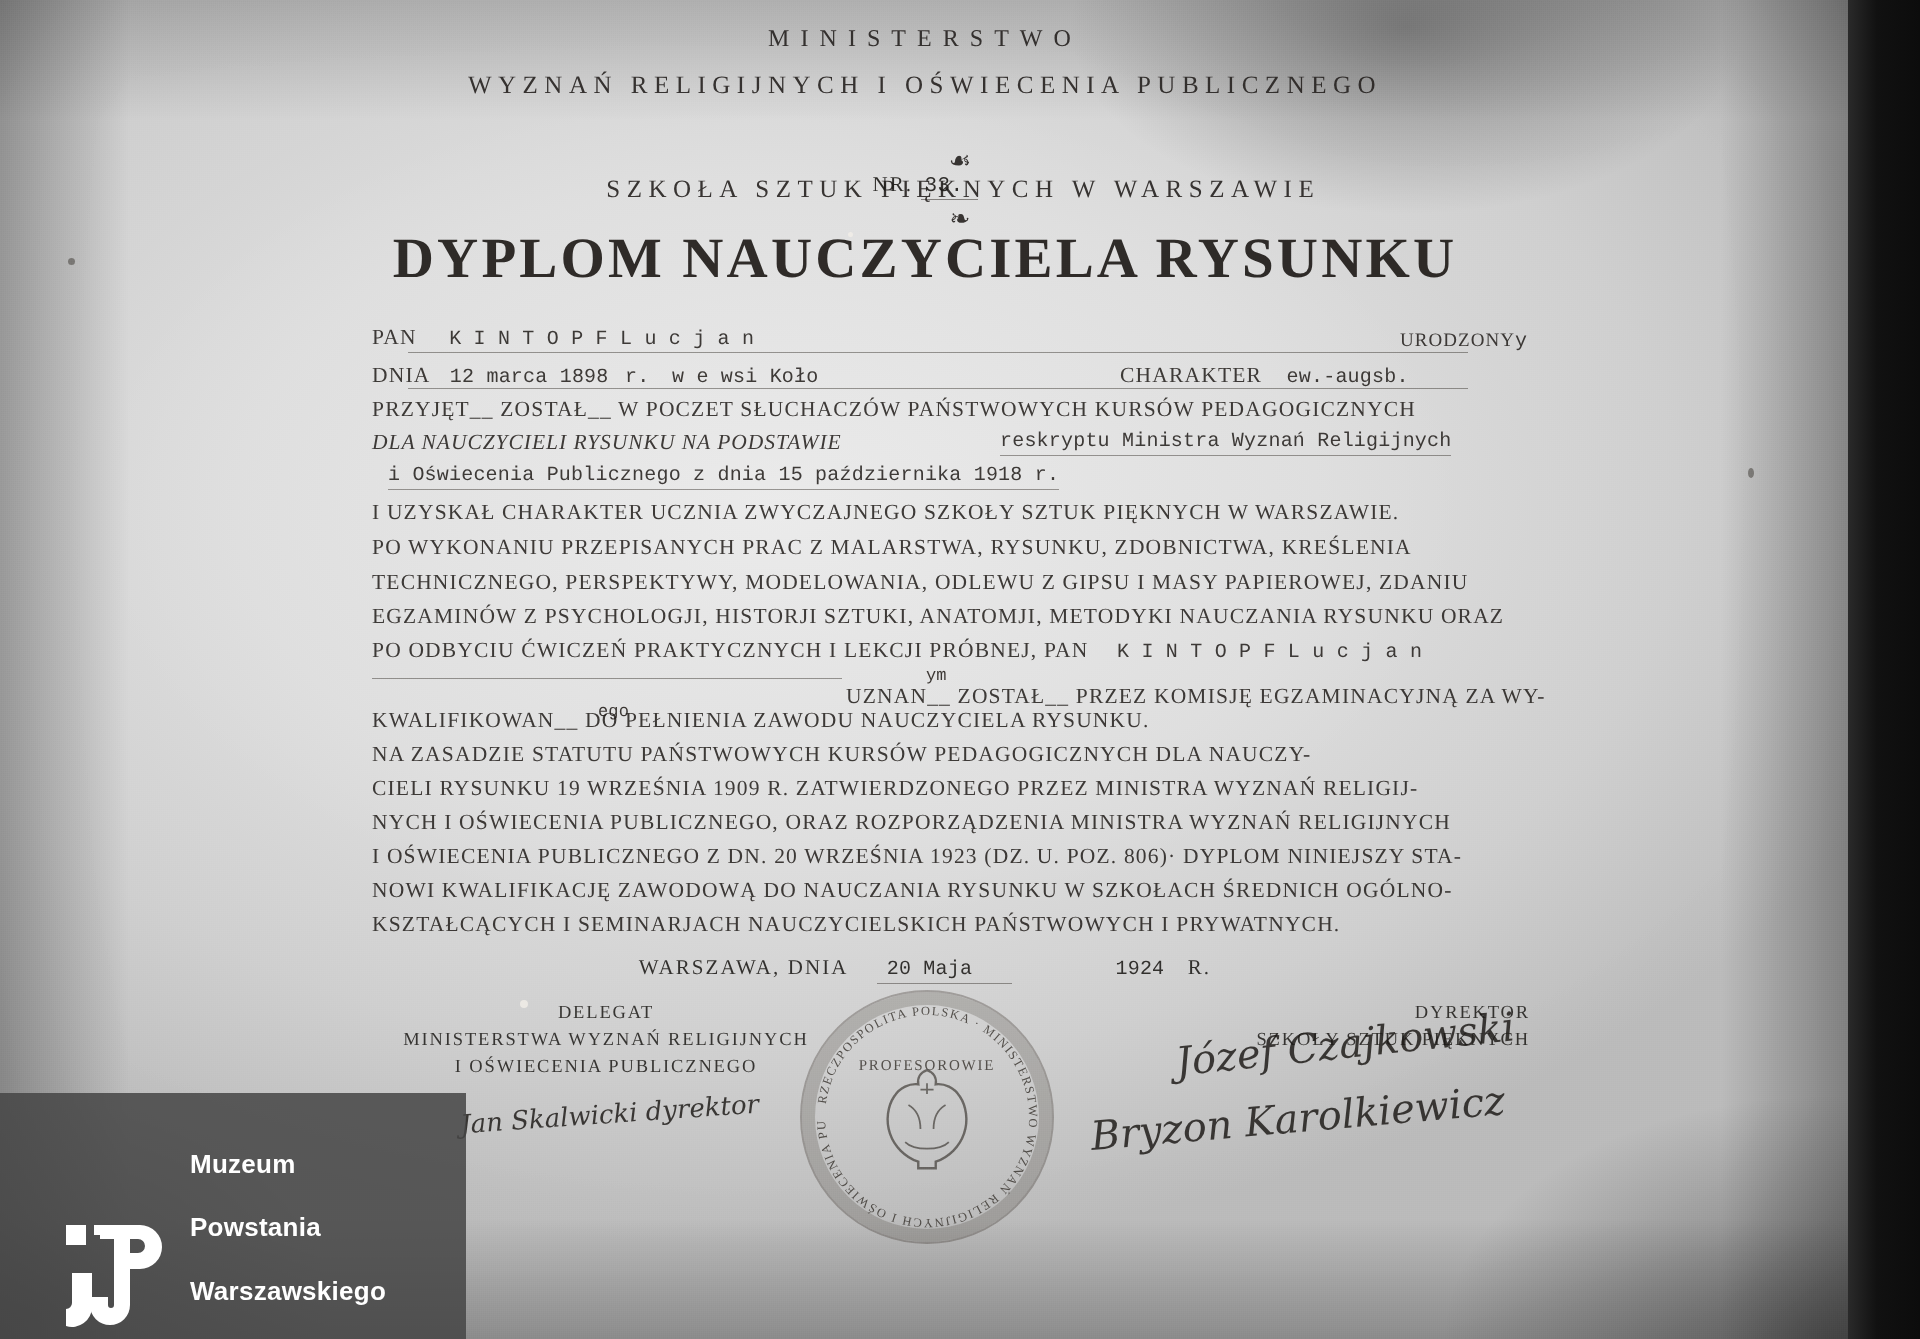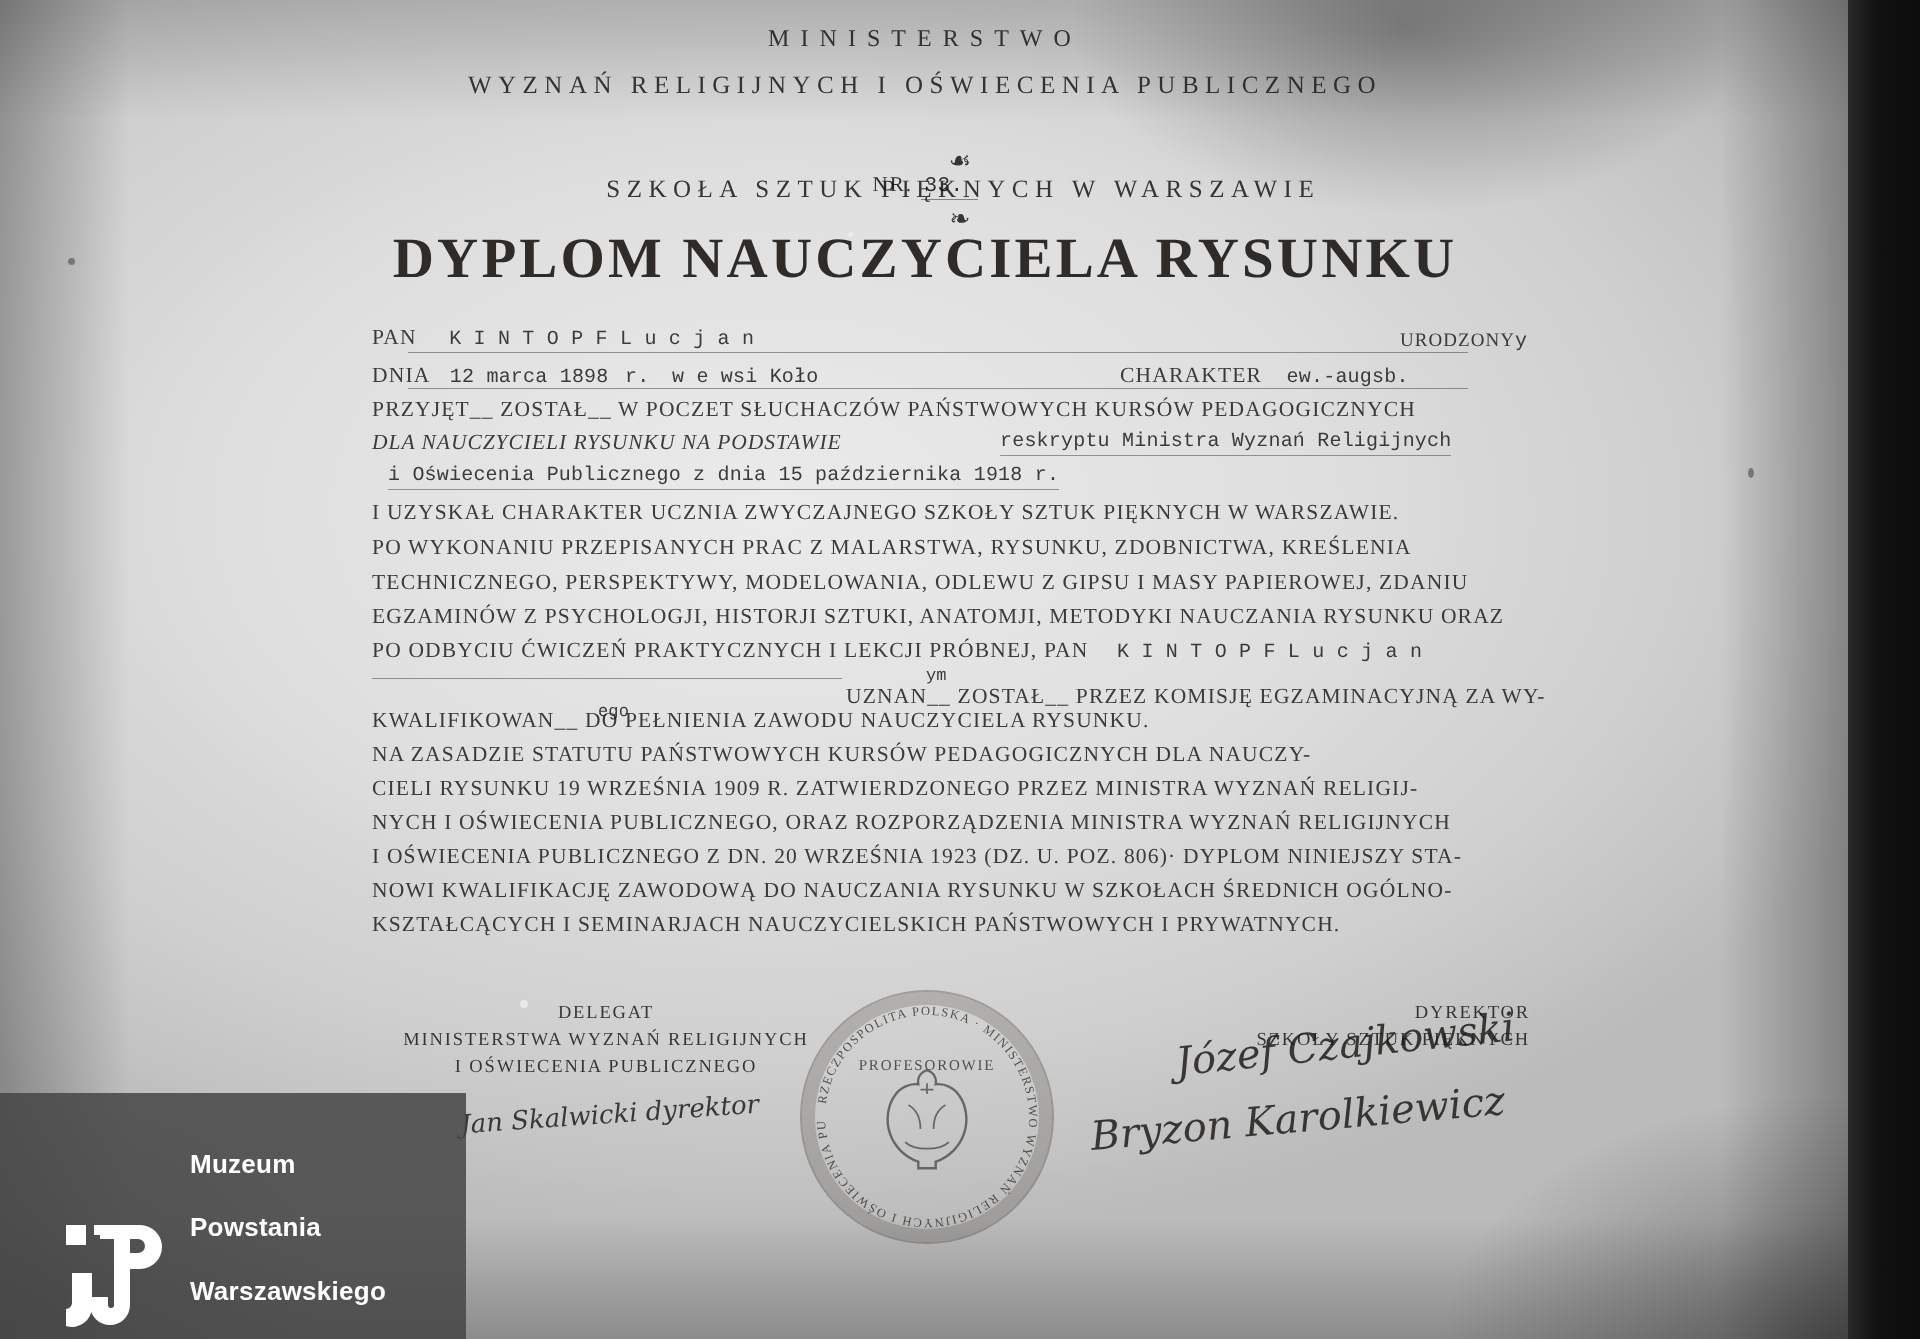--- a/index.html
+++ b/index.html
@@ -315,20 +315,26 @@
     </div>
     <div class="ln mono" style="top:703px; left:598px; font-size:17px;">ego</div>
 
     <div class="body-ln" style="top:742px;"><span>NA ZASADZIE STATUTU PAŃSTWOWYCH KURSÓW PEDAGOGICZNYCH DLA NAUCZY-</span></div>
     <div class="body-ln" style="top:776px;"><span>CIELI RYSUNKU 19 WRZEŚNIA 1909 R. ZATWIERDZONEGO PRZEZ MINISTRA WYZNAŃ RELIGIJ-</span></div>
     <div class="body-ln" style="top:810px;"><span>NYCH I OŚWIECENIA PUBLICZNEGO, ORAZ ROZPORZĄDZENIA MINISTRA WYZNAŃ RELIGIJNYCH</span></div>
     <div class="body-ln" style="top:844px;"><span>I OŚWIECENIA PUBLICZNEGO Z DN. 20 WRZEŚNIA 1923 (DZ. U. POZ. 806)· DYPLOM NINIEJSZY STA-</span></div>
     <div class="body-ln" style="top:878px;"><span>NOWI KWALIFIKACJĘ ZAWODOWĄ DO NAUCZANIA RYSUNKU W SZKOŁACH ŚREDNICH OGÓLNO-</span></div>
     <div class="body-ln" style="top:912px;"><span>KSZTAŁCĄCYCH I SEMINARJACH NAUCZYCIELSKICH PAŃSTWOWYCH I PRYWATNYCH.</span></div>
 
+    <div class="dateline">
+      <span>WARSZAWA, DNIA</span>
+      <span class="mono uline" style="margin-left:22px; padding:0 40px 2px 10px;">20 Maja</span>
+      <span class="mono" style="margin-left:96px;">1924</span>
+      <span style="margin-left:16px;">R.</span>
+    </div>
 
     <div class="sigblock" style="top:1000px; left:356px; width:500px;">
       <div>DELEGAT</div>
       <div>MINISTERSTWA WYZNAŃ RELIGIJNYCH</div>
       <div>I OŚWIECENIA PUBLICZNEGO</div>
     </div>
     <div class="sig-hand" style="top:1100px; left:460px; font-size:26px;">Jan Skalwicki dyrektor</div>
 
     <div class="sigblock" style="top:1000px; left:1110px; width:420px;text-align:right;">
       <div>DYREKTOR</div>

